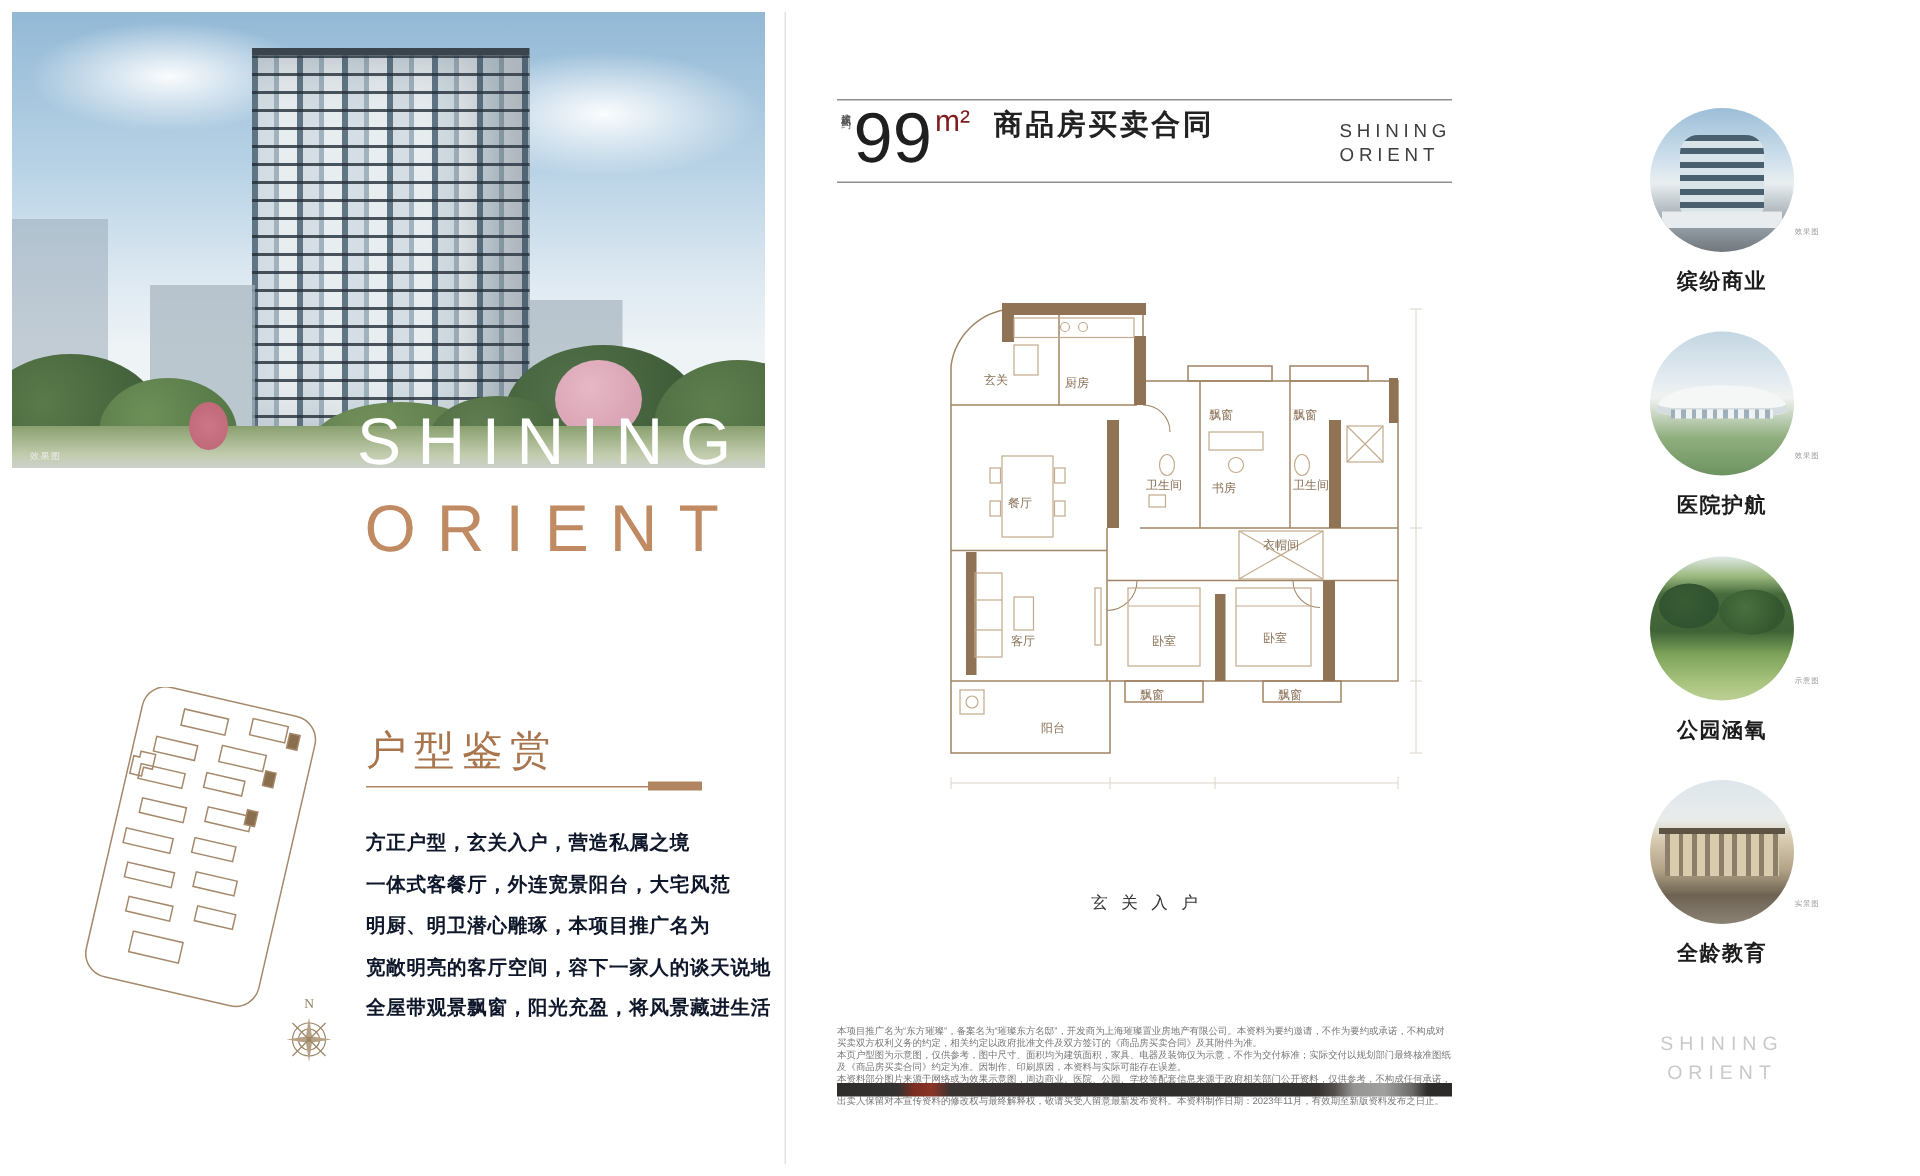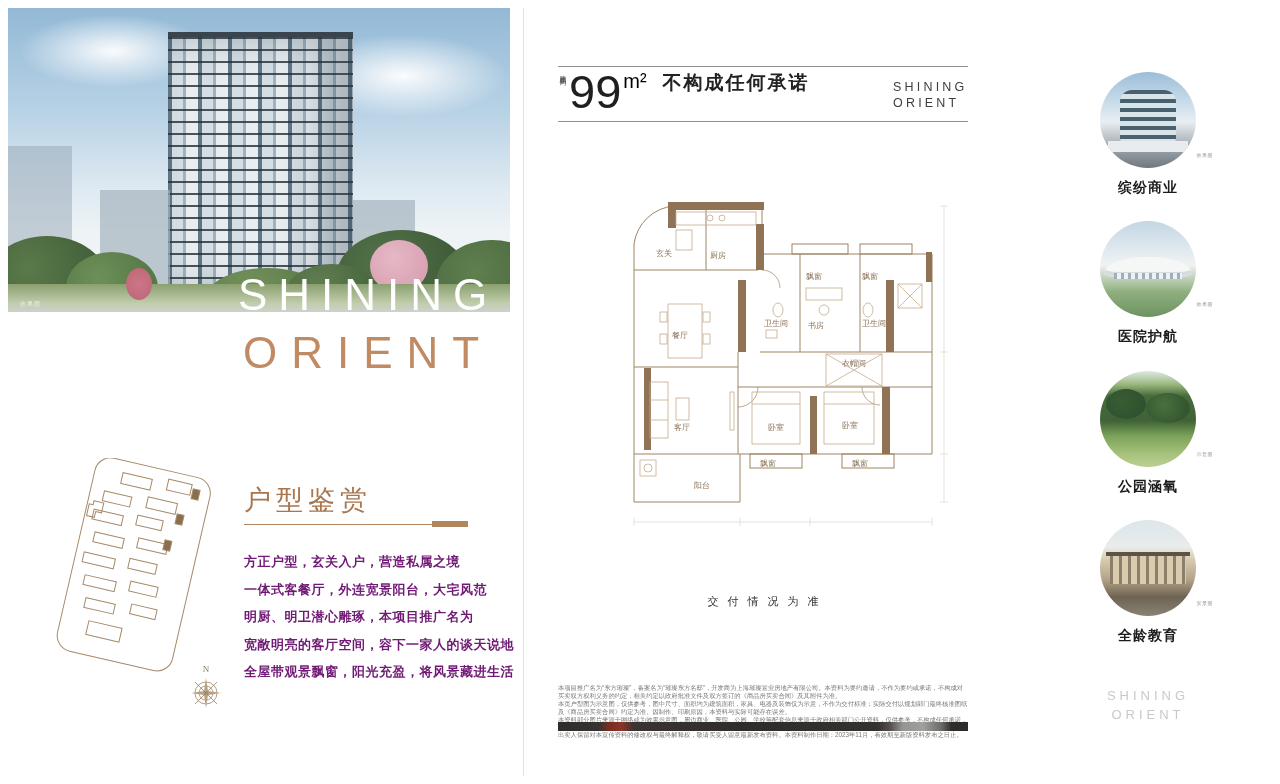--- a/index.html
+++ b/index.html
@@ -40,35 +40,35 @@
 
   .hero { position:absolute; z-index:2; font-family:"Liberation Sans",sans-serif; font-weight:400; }
   .hero-shining { left:238px; top:270px; font-size:44px; letter-spacing:11px; color:#ffffff; }
   .hero-orient  { left:243px; top:328px; font-size:44px; letter-spacing:14px; color:#c08a63; }
 
   .section-title { position:absolute; left:244px; top:482px; font-family:"DejaVu Serif","Liberation Serif",serif;
                    font-size:27px; letter-spacing:5px; color:#a8754d; }
   .section-rule  { position:absolute; left:244px; top:524px; width:224px; height:1px; background:#b08560; }
   .section-rule-end { position:absolute; left:432px; top:521px; width:36px; height:6px; background:#b08560; }
   .left-paragraph { position:absolute; left:244px; top:548px; font-size:13px; line-height:27.5px;
-                    color:#701a75; font-weight:600; letter-spacing:0.5px; }
+                    color:#0f172a; font-weight:600; letter-spacing:0.5px; }
 
   .siteplan { position:absolute; left:36px; top:458px; z-index:1; }
   .compass  { position:absolute; left:186px; top:664px; width:40px; text-align:center; }
   .compass-n { font-size:9px; color:#8d7a60; font-family:"Liberation Serif",serif; display:block; margin-bottom:2px; }
 
   .v-divider { position:absolute; left:523px; top:8px; width:1px; height:768px; background:#e2e2e2; }
 
   
   .hdr-line { position:absolute; left:558px; width:410px; height:1px; background:#8f8f8f; }
   .hdr-line.top { top:66px; } .hdr-line.bottom { top:121px; }
   .area-wrap { position:absolute; left:558px; top:70px; display:flex; }
   .area-prefix { writing-mode:vertical-rl; font-size:6.5px; color:#555; height:40px; margin-right:2px; margin-bottom:5px; letter-spacing:1px; }
   .area-value { font-size:47px; line-height:44px; color:#1f1f1f; font-weight:400; }
-  .area-unit  { font-size:20px; color:#000000; margin-left:2px; margin-bottom:3px; }
+  .area-unit  { font-size:20px; color:#7f1d1d; margin-left:2px; margin-bottom:3px; }
   .area-desc  { font-size:19px; color:#222; font-weight:600; letter-spacing:2px; margin-left:16px; margin-bottom:6px; }
   .hdr-brand { position:absolute; left:893px; top:79px; font-size:12.5px; letter-spacing:3.2px;
                line-height:16px; color:#3e3e3e; }
 
   .floorplan { position:absolute; left:610px; top:192px; }
   .fp-caption { position:absolute; left:558px; top:594px; width:410px; text-align:center;
                 font-size:11px; letter-spacing:9px; padding-left:9px; color:#333; font-weight:500; }
   .disclaimer { position:absolute; left:558px; top:684px; width:410px; font-size:6.3px;
                 line-height:7.9px; color:#777; }
   .bottom-strip { position:absolute; left:558px; top:722px; width:410px; height:9px;
@@ -188,21 +188,21 @@
 
   <div class="v-divider"></div>
 
   <div class="hdr-line top"></div>
   <div class="hdr-line bottom"></div>
 
   <div class="area-wrap">
     <span class="area-prefix">建筑面积约</span>
     <span class="area-value">99</span>
     <span class="area-unit">m²</span>
-    <span class="area-desc">不构成任何承诺</span>
+    <span class="area-desc">商品房买卖合同</span>
   </div>
 
   <div class="hdr-brand">
     <div>SHINING</div>
     <div>ORIENT</div>
   </div>
 
   <svg class="floorplan" width="340" height="340" viewBox="0 0 340 340">
 
     <g stroke="#d8d0c4" stroke-width="0.6">
@@ -294,21 +294,21 @@
       <text x="232" y="174">衣帽间</text>
       <text x="64" y="238">客厅</text>
       <text x="158" y="238">卧室</text>
       <text x="232" y="236">卧室</text>
       <text x="150" y="274">飘窗</text>
       <text x="242" y="274">飘窗</text>
       <text x="84" y="296">阳台</text>
     </g>
   </svg>
 
-  <div class="fp-caption">交付情况为准</div>
+  <div class="fp-caption">玄关入户</div>
 
   <div class="disclaimer">
     <div>本项目推广名为“东方璀璨”，备案名为“璀璨东方名邸”，开发商为上海璀璨置业房地产有限公司。本资料为要约邀请，不作为要约或承诺，不构成对买卖双方权利义务的约定，相关约定以政府批准文件及双方签订的《商品房买卖合同》及其附件为准。</div>
     <div>本页户型图为示意图，仅供参考，图中尺寸、面积均为建筑面积，家具、电器及装饰仅为示意，不作为交付标准；实际交付以规划部门最终核准图纸及《商品房买卖合同》约定为准。因制作、印刷原因，本资料与实际可能存在误差。</div>
     <div>本资料部分图片来源于网络或为效果示意图，周边商业、医院、公园、学校等配套信息来源于政府相关部门公开资料，仅供参考，不构成任何承诺，最终以政府有关部门批准文件及实际建设、交付情况为准。</div>
     <div>出卖人保留对本宣传资料的修改权与最终解释权，敬请买受人留意最新发布资料。本资料制作日期：2023年11月，有效期至新版资料发布之日止。</div>
   </div>
 
   <div class="bottom-strip"></div>
 

